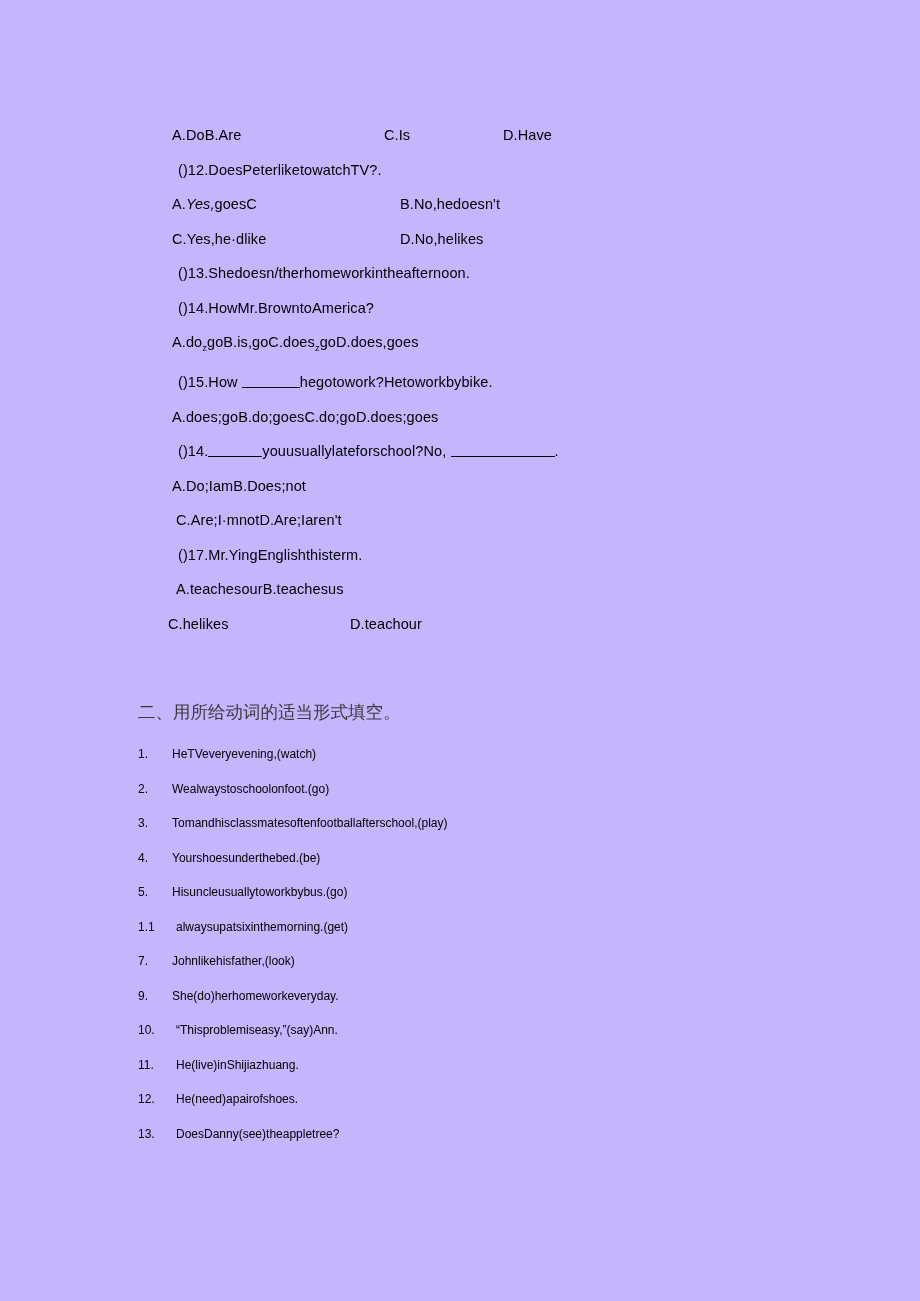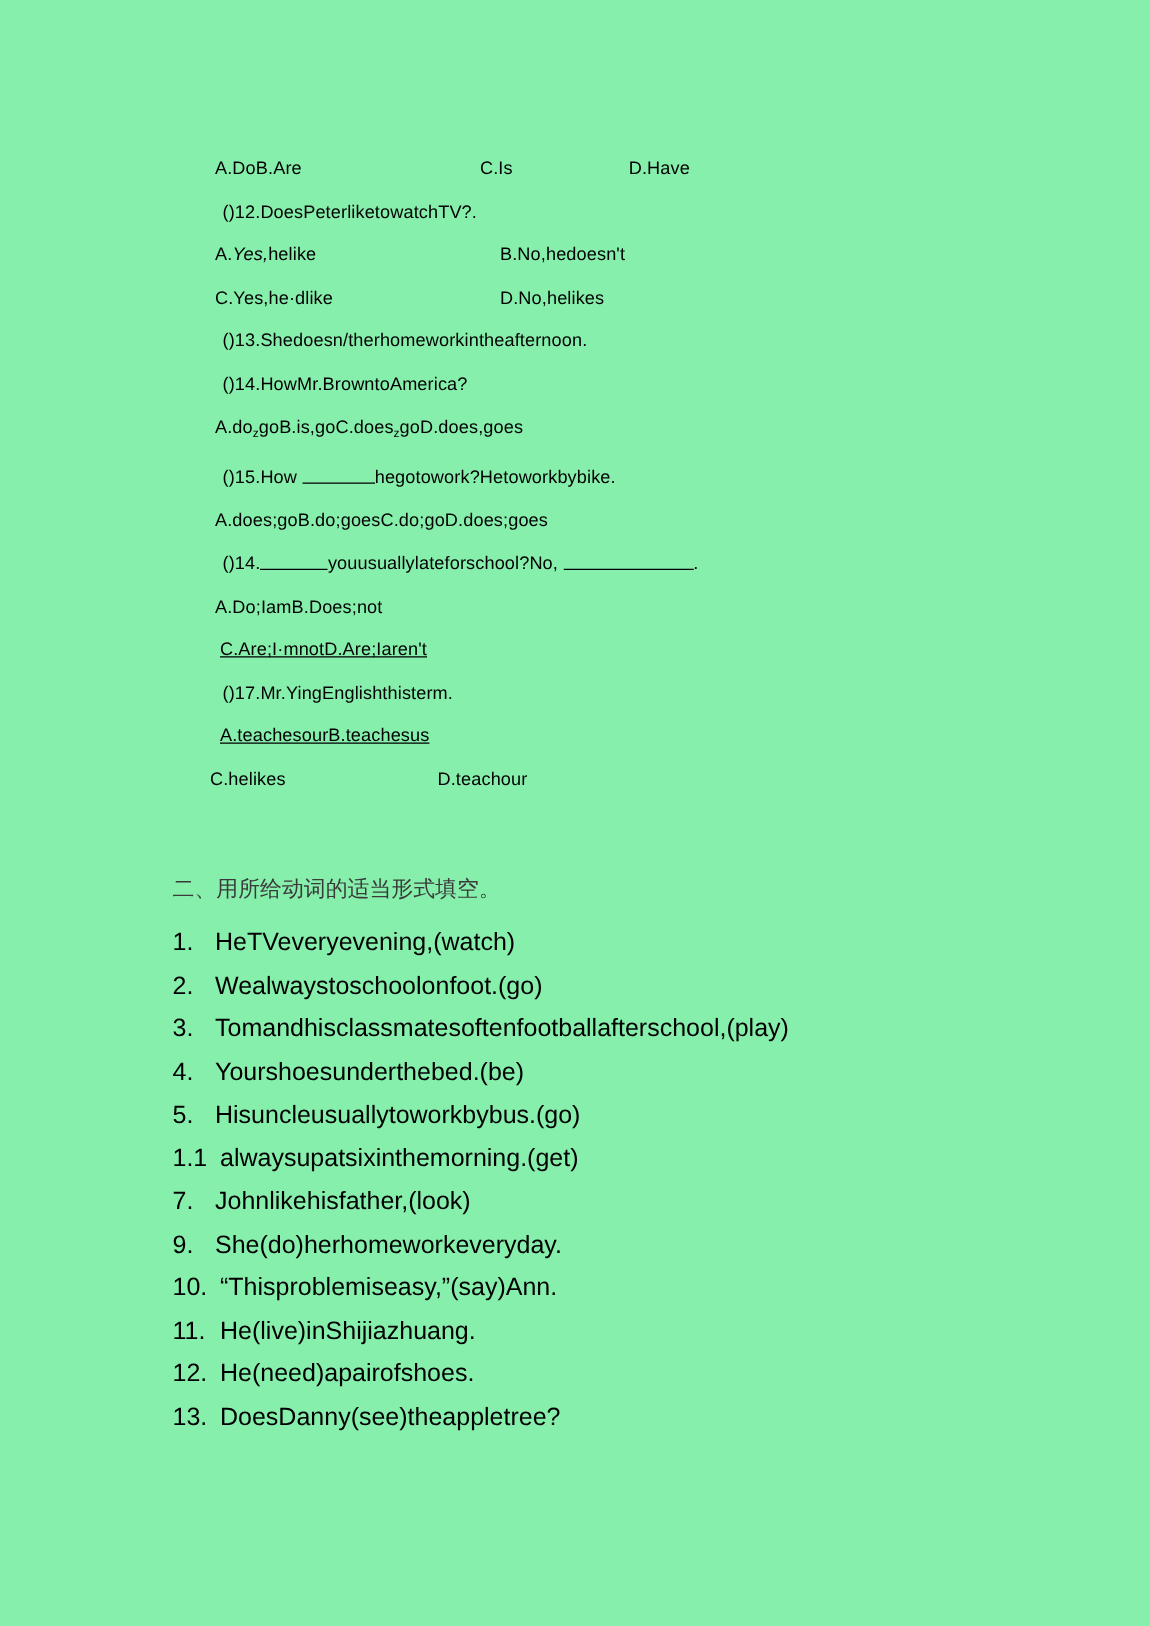--- a/index.html
+++ b/index.html
@@ -12,21 +12,21 @@
     height: 1301px;
     font-family: "Liberation Sans", sans-serif;
     color: #000000;
     -webkit-font-smoothing: antialiased;
   }
 
   .page {
     position: relative;
     width: 920px;
     height: 1301px;
-    background: #86efac;
+    background: #c4b5fd;
     box-sizing: border-box;
     padding: 118px 0 0 0;
     overflow: hidden;
   }
 
   
   .line {
     font-size: 14.5px;
     line-height: 34.5px;
     white-space: pre;
@@ -37,21 +37,20 @@
   .stem {
     padding-left: 138px;
     margin-left: 40px;
   }
   
   .opts {
     padding-left: 172px;
   }
   .opts-a {            
     padding-left: 176px;
-    text-decoration: underline;
   }
   .opts-b {            
     padding-left: 168px;
   }
 
   
   .col {
     display: inline-block;
   }
 
@@ -85,41 +84,41 @@
     font-family: "DejaVu Serif", "Liberation Serif", serif;
     font-size: 17.5px;
     line-height: 30px;
     color: #3a3a3a;
     white-space: pre;
   }
 
   
   .num-item {
     padding-left: 138px;
-    font-size: 20px;
+    font-size: 12px;
     line-height: 34.5px;
     white-space: pre;
   }
   .num-item .idx {
     display: inline-block;
     width: 34px;
   }
   .num-item.wide .idx {
     width: 38px;
   }
 </style>
 </head>
 <body>
 
 <div class="page">
 
   <div class="line opts"><span class="col" style="width:212px">A.DoB.Are</span><span class="col" style="width:119px">C.Is</span><span class="col">D.Have</span></div>
 
   <div class="line stem">()12.DoesPeterliketowatchTV?.</div>
-  <div class="line opts"><span class="col" style="width:228px"><span>A.</span><span class="ital">Yes,</span><span>helike</span></span><span class="col">B.No,hedoesn't</span></div>
+  <div class="line opts"><span class="col" style="width:228px"><span>A.</span><span class="ital">Yes,</span><span>goesC</span></span><span class="col">B.No,hedoesn't</span></div>
   <div class="line opts"><span class="col" style="width:228px">C.Yes,he·dlike</span><span class="col">D.No,helikes</span></div>
 
   <div class="line stem">()13.Shedoesn/therhomeworkintheafternoon.</div>
 
   <div class="line stem">()14.HowMr.BrowntoAmerica?</div>
   <div class="line opts"><span>A.do</span><span class="sub">z</span><span>goB.is,goC.does</span><span class="sub">z</span><span>goD.does,goes</span></div>
 
   <div class="line stem"><span>()15.How </span><span class="blank blank-m"></span><span>hegotowork?Hetoworkbybike.</span></div>
   <div class="line opts">A.does;goB.do;goesC.do;goD.does;goes</div>
 

